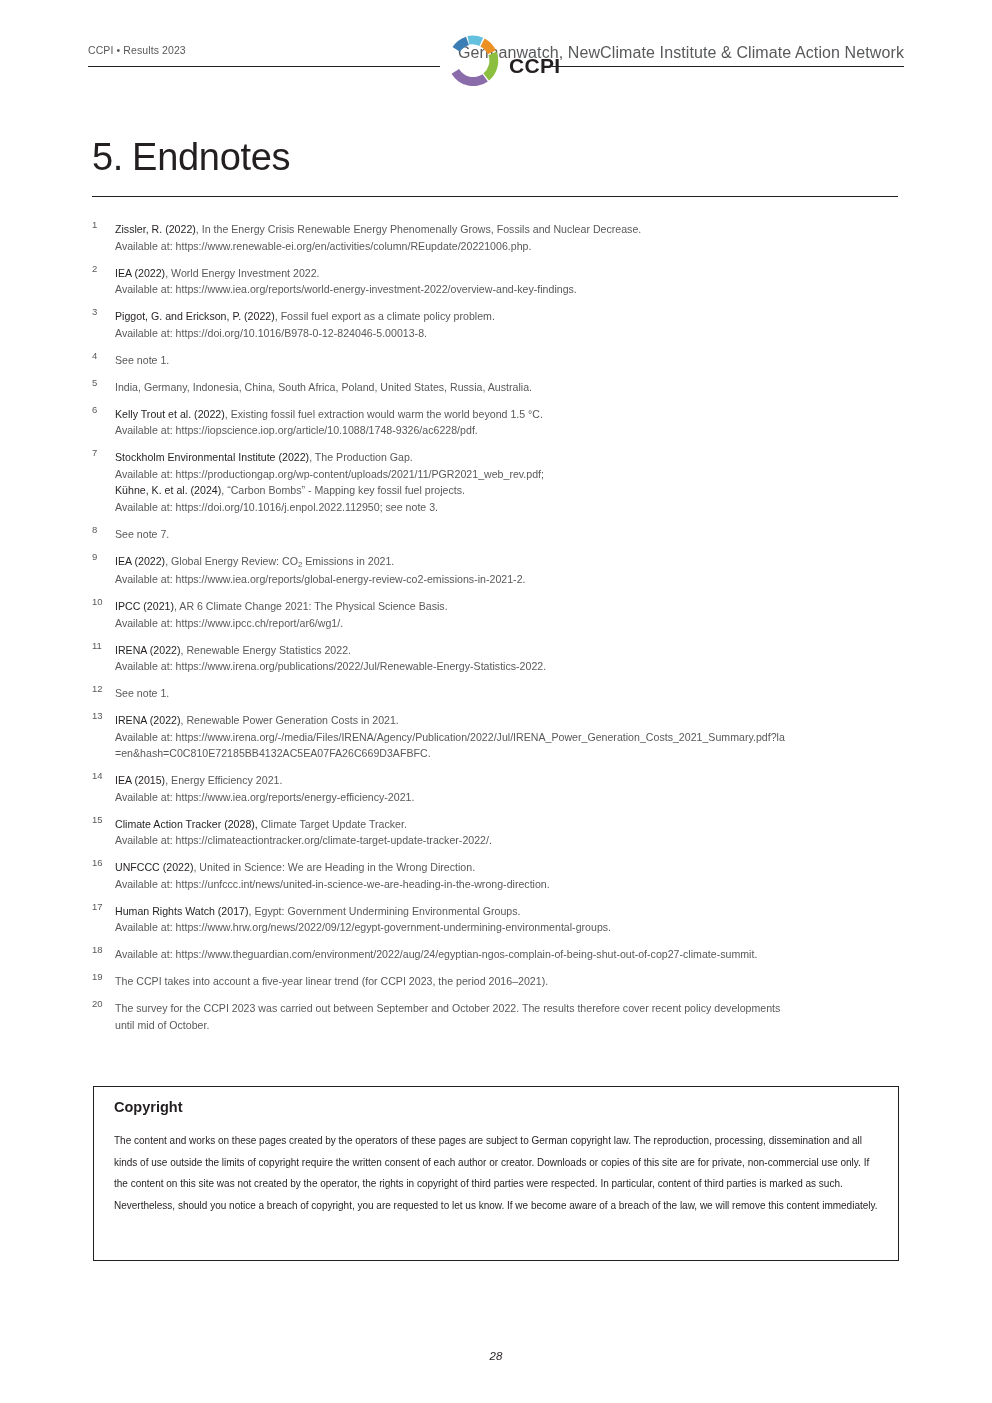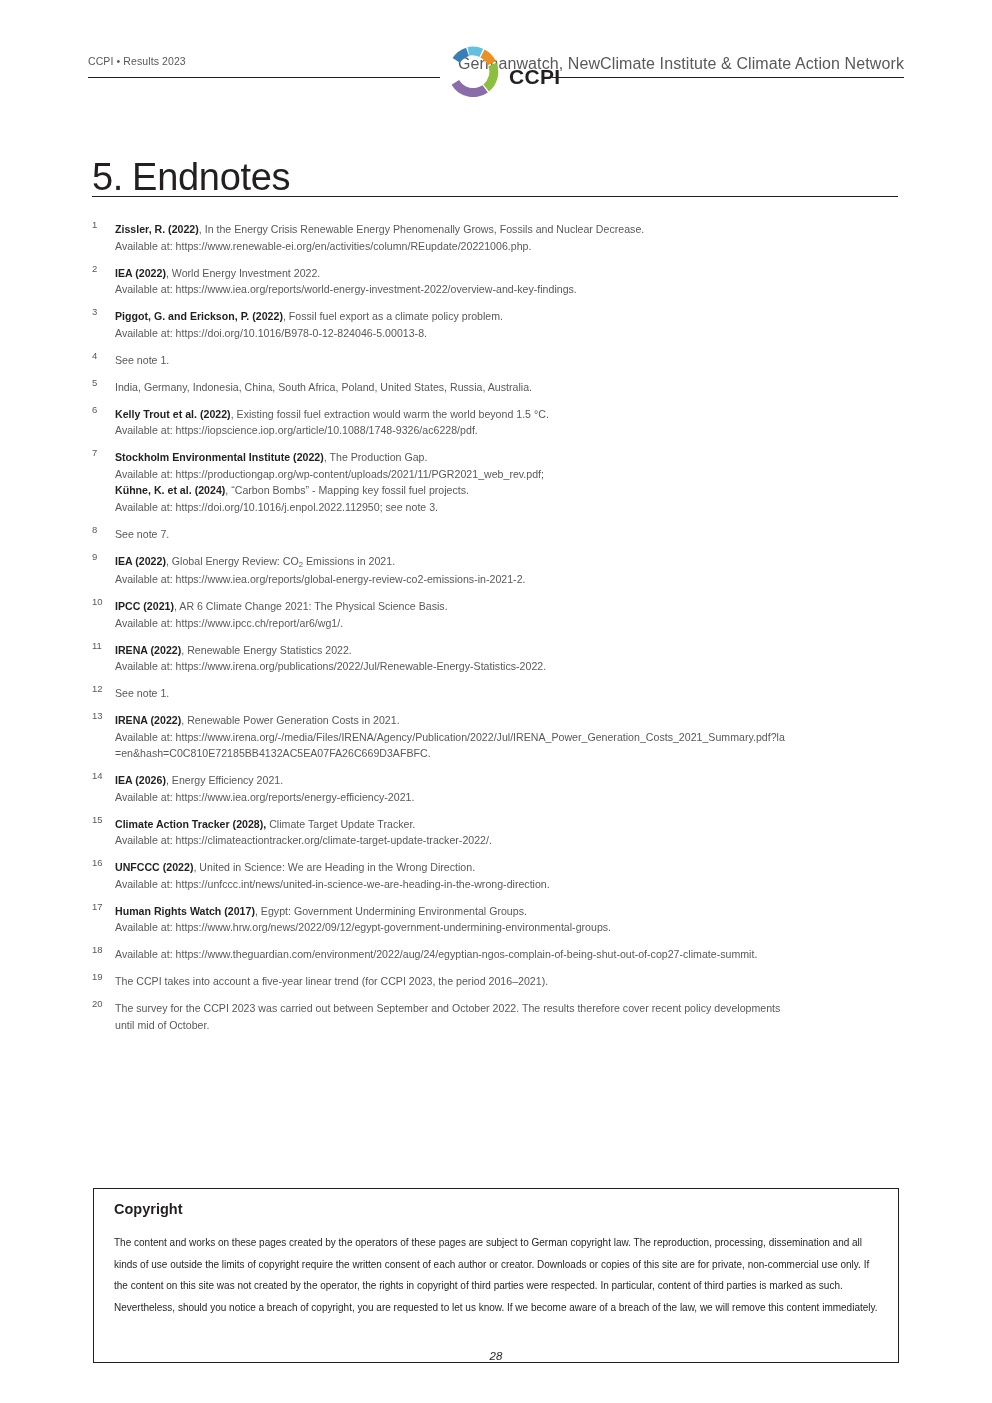--- a/index.html
+++ b/index.html
@@ -12,21 +12,21 @@
     height: 1403px;
     font-family: "Liberation Sans", sans-serif;
     color: #231f20;
     position: relative;
     overflow: hidden;
   }
 
   
   .page-header {
     position: absolute;
-    top: 45px;
+    top: 34px;
     left: 88px;
     width: 816px;
     height: 56px;
   }
   .header-rule-left,
   .header-rule-right {
     position: absolute;
     top: 32px;
     height: 1px;
     background: #231f20;
@@ -77,21 +77,20 @@
   
   .section-title {
     position: absolute;
     left: 92px;
     top: 136px;
     font-size: 38px;
     font-weight: 400;
     letter-spacing: -0.3px;
     color: #231f20;
     white-space: nowrap;
-    margin-top: 20px;
   }
   .section-title .num { margin-right: 9px; }
   .title-rule {
     position: absolute;
     left: 92px;
     top: 196px;
     width: 806px;
     height: 1px;
     background: #231f20;
   }
@@ -119,34 +118,34 @@
     line-height: 14px;
   }
   .note-line {
     font-size: 10.6px;
     line-height: 16.5px;
     color: #58595b;
     letter-spacing: .01px;
   }
   .note-line b {
     color: #231f20;
-    font-weight: bold;
+    font-weight: normal;
   }
   .note-line sub {
     font-size: 7.8px;
     vertical-align: baseline;
     position: relative;
     top: 2px;
   }
 
   
   .copyright-box {
     position: absolute;
     left: 93px;
-    top: 1188px;
+    top: 1086px;
     width: 806px;
     height: 175px;
     border: 1px solid #231f20;
     box-sizing: border-box;
   }
   .copyright-title {
     position: absolute;
     left: 20px;
     top: 12px;
     font-size: 14.5px;
@@ -272,21 +271,21 @@
       <div class="note-line">See note 1.</div>
     </div>
     <div class="note">
       <div class="note-num">13</div>
       <div class="note-line"><b>IRENA (2022)</b>, Renewable Power Generation Costs in 2021.</div>
       <div class="note-line">Available at: https://www.irena.org/-/media/Files/IRENA/Agency/Publication/2022/Jul/IRENA_Power_Generation_Costs_2021_Summary.pdf?la</div>
       <div class="note-line">=en&amp;hash=C0C810E72185BB4132AC5EA07FA26C669D3AFBFC.</div>
     </div>
     <div class="note">
       <div class="note-num">14</div>
-      <div class="note-line"><b>IEA (2026)</b>, Energy Efficiency 2021.</div>
+      <div class="note-line"><b>IEA (2015)</b>, Energy Efficiency 2021.</div>
       <div class="note-line">Available at: https://www.iea.org/reports/energy-efficiency-2021.</div>
     </div>
     <div class="note">
       <div class="note-num">15</div>
       <div class="note-line"><b>Climate Action Tracker (2028),</b> Climate Target Update Tracker.</div>
       <div class="note-line">Available at: https://climateactiontracker.org/climate-target-update-tracker-2022/.</div>
     </div>
     <div class="note">
       <div class="note-num">16</div>
       <div class="note-line"><b>UNFCCC (2022)</b>, United in Science: We are Heading in the Wrong Direction.</div>

